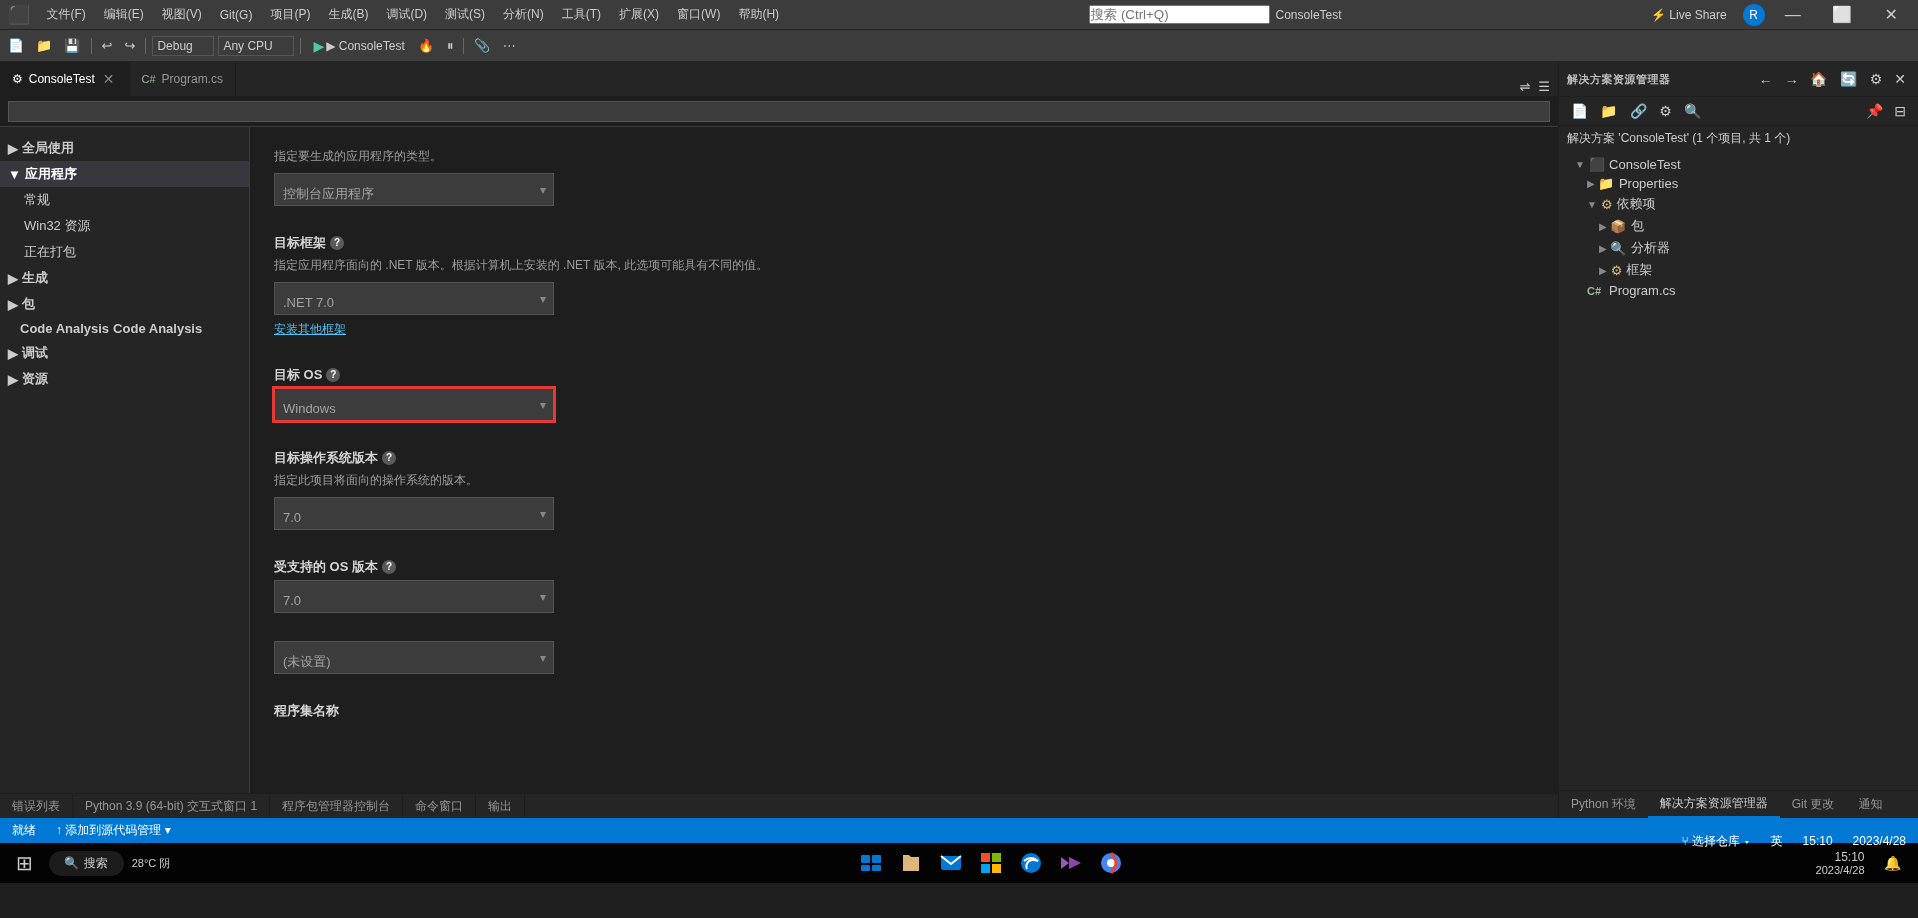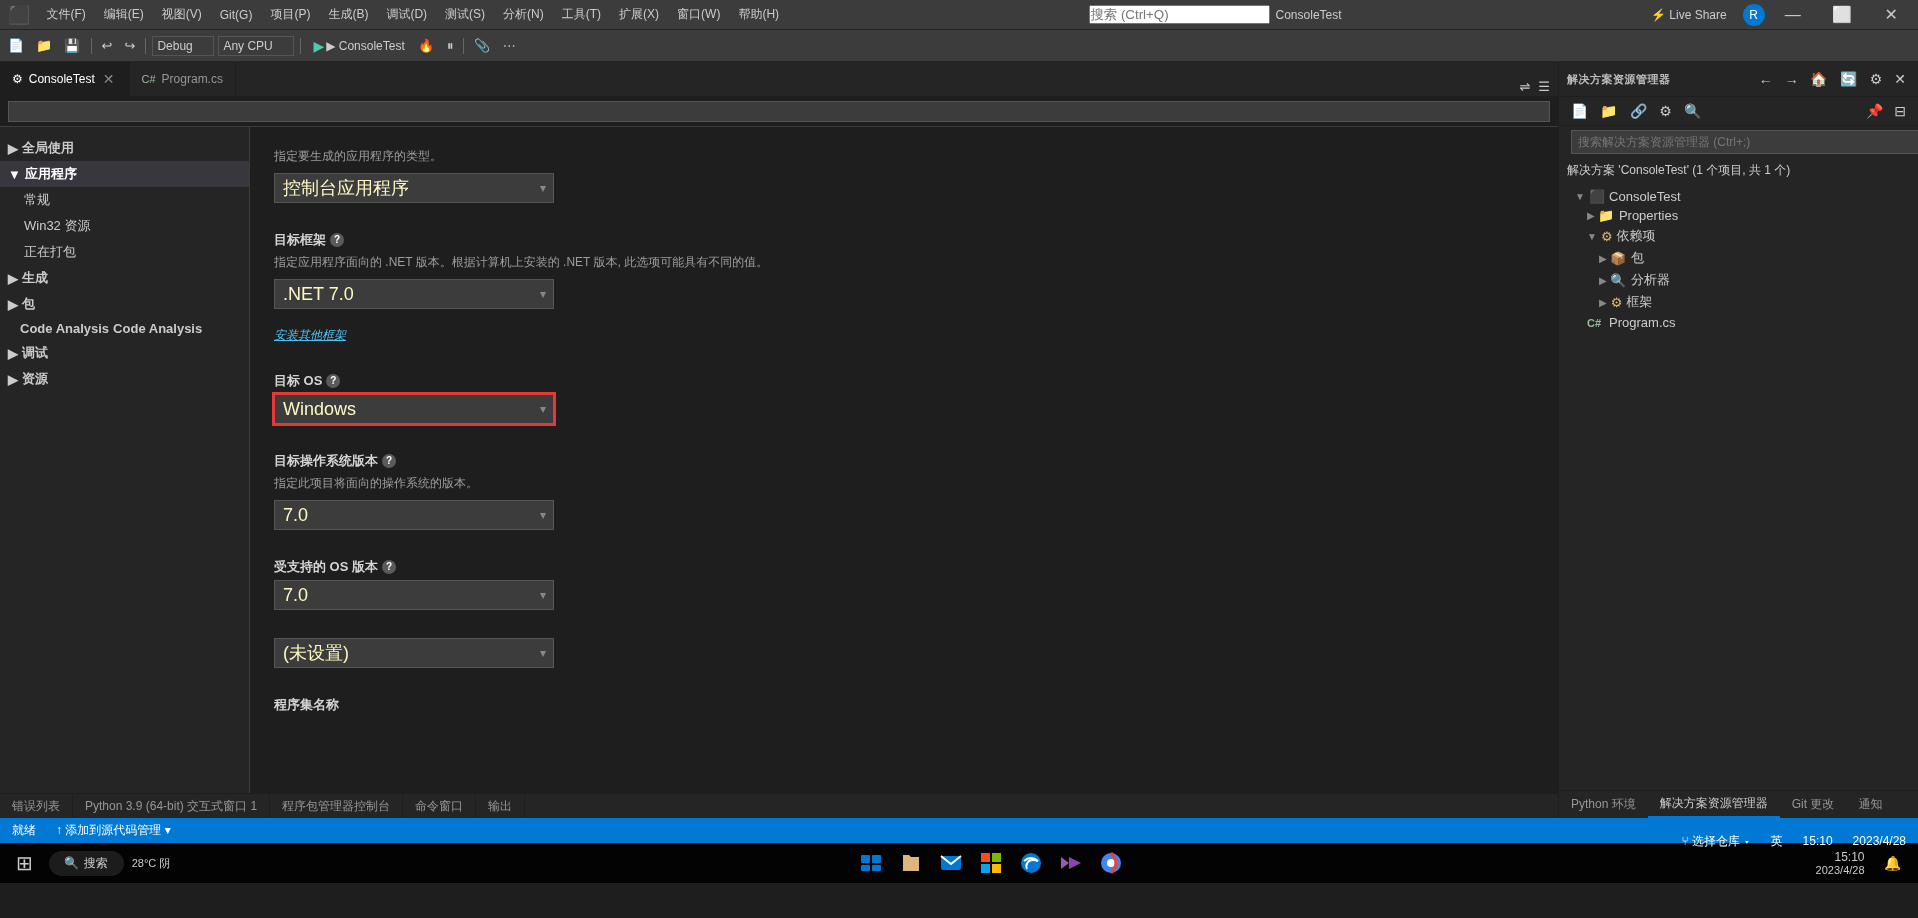--- a/index.html
+++ b/index.html
@@ -241,23 +241,23 @@
     }
     .settings-desc {
       font-size: 12px;
       color: #9d9d9d;
       margin-bottom: 8px;
       line-height: 1.5;
     }
     .settings-select {
       background: #3c3c3c;
       border: 1px solid #555;
-      color: #fef9c3;
-      padding: 4px 28px 4px 8px;
-      font-size: 18px;
+      color: #a3a3a3;
+      padding: 12px 28px 4px 8px;
+      font-size: 13px;
       min-width: 280px;
       appearance: none;
       cursor: pointer;
       position: relative;
     }
     .select-wrapper {
       position: relative;
       display: inline-block;
     }
     .select-wrapper::after {
@@ -630,21 +630,21 @@
             <span class="info-icon">?</span>
           </div>
           <div class="settings-desc">指定应用程序面向的 .NET 版本。根据计算机上安装的 .NET 版本, 此选项可能具有不同的值。</div>
           <div class="select-wrapper">
             <select class="settings-select">
               <option>.NET 7.0</option>
               <option>.NET 6.0</option>
               <option>.NET 5.0</option>
             </select>
           </div>
-          <div style="margin-top:18px;font-style:italic;">
+          <div style="margin-top:6px;">
             <span class="settings-link">安装其他框架</span>
           </div>
         </div>
 
         <div class="settings-section">
           <div class="settings-label">
             <span>目标 OS</span>
             <span class="info-icon">?</span>
           </div>
           <div class="select-wrapper">
@@ -729,23 +729,20 @@
       <button class="rp-btn">📁</button>
       <button class="rp-btn">🔗</button>
       <button class="rp-btn">⚙</button>
       <button class="rp-btn">🔍</button>
       <div style="margin-left:auto; display:flex; gap:2px;">
         <button class="rp-btn">📌</button>
         <button class="rp-btn">⊟</button>
       </div>
     </div>
 
-    <div style="padding: 0 4px;">
-      <input id="solution-search" type="text" placeholder="搜索解决方案资源管理器 (Ctrl+;)" style="">
-    </div>
 
     <div class="solution-label">解决方案 'ConsoleTest' (1 个项目, 共 1 个)</div>
 
     <div class="solution-tree scrollbar-area">
       <div class="tree-item tree-indent-1">
         <span style="font-size:10px; color:#888;">▼</span>
         <span style="color:#dcb67a;">⬛</span>
         <span>ConsoleTest</span>
       </div>
       <div class="tree-item tree-indent-2">

